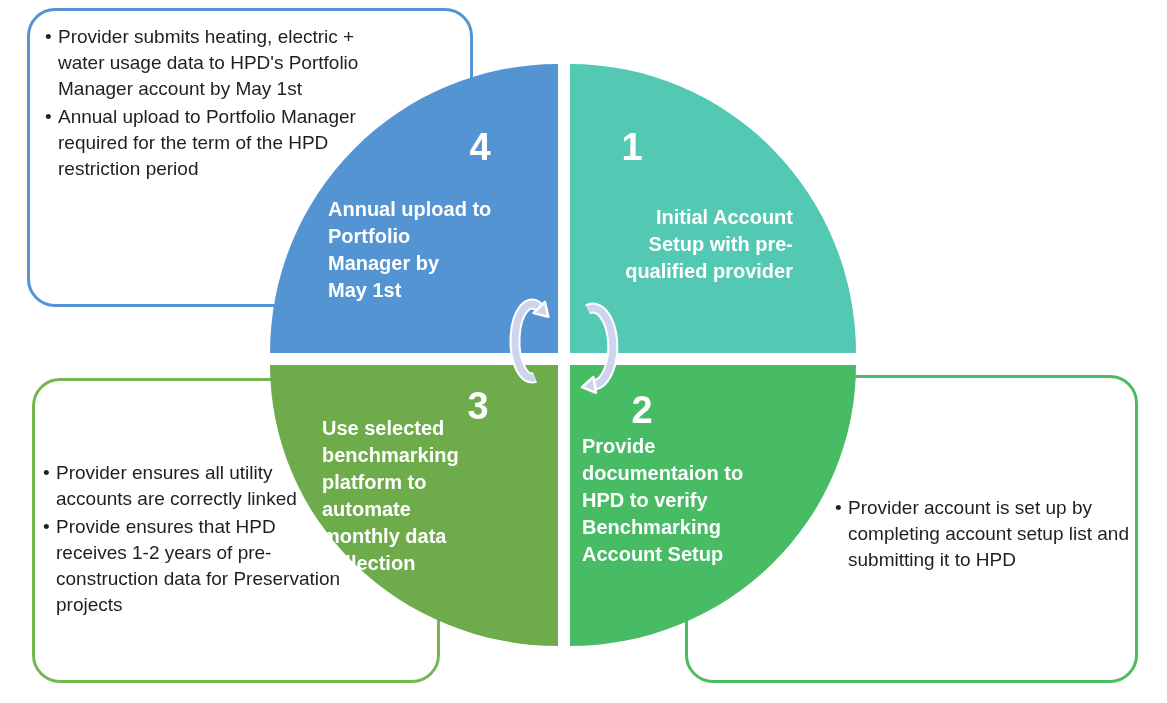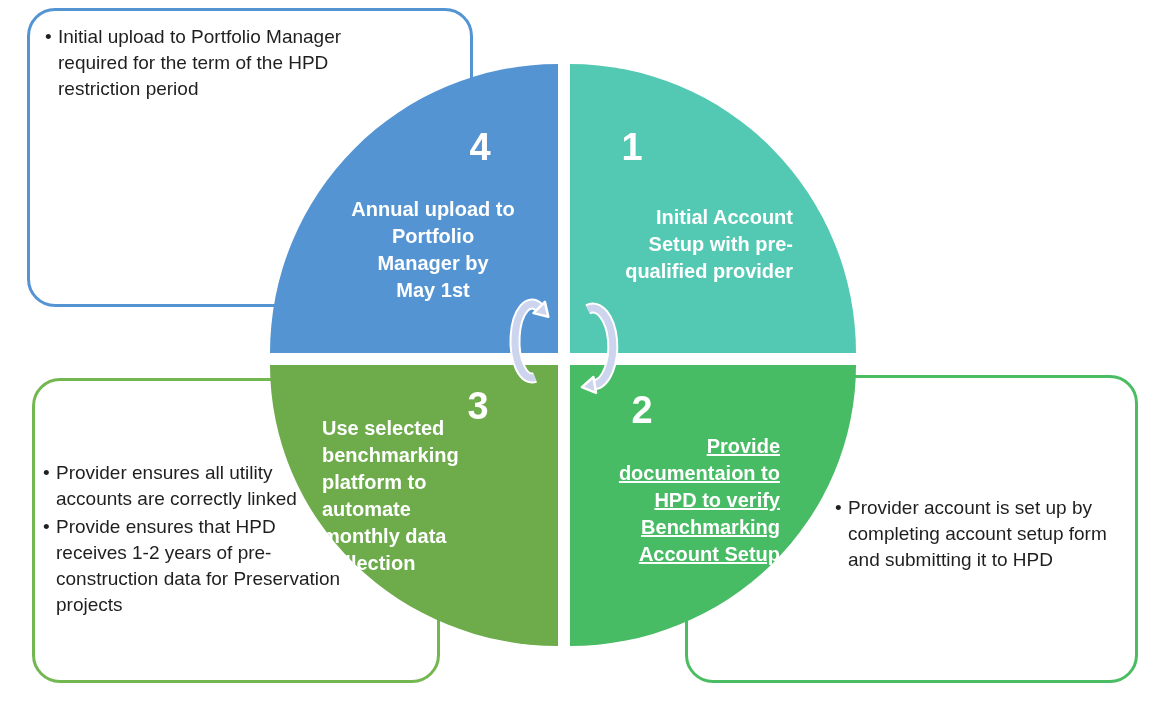--- a/index.html
+++ b/index.html
@@ -33,50 +33,51 @@
 
   .num { position:absolute; color:#fff; font-weight:bold; font-size:38px; line-height:1;
          width:40px; text-align:center; }
   .q4 .num { left:190px; top:64px; }
   .q1 .num { left:42px;  top:64px; }
   .q3 .num { left:188px; top:22px; }
   .q2 .num { left:52px;  top:26px; }
 
   .qlabel { position:absolute; color:#fff; font-weight:bold; font-size:20px; line-height:27px;
             white-space:pre-line; }
-  .q4 .qlabel { right:20px; top:132px; width:210px; text-align:center; }
+  .q4 .qlabel { right:20px; top:132px; width:210px; text-align:left; }
   .q1 .qlabel { left:18px;  top:140px; width:205px; text-align:right; }
   .q3 .qlabel { right:16px; top:50px;  width:220px; text-align:left; }
-  .q2 .qlabel { left:0;  top:68px;  width:210px; text-align:right;text-decoration:underline; }
+  .q2 .qlabel { left:12px;  top:68px;  width:210px; text-align:left; }
 
   
   .center-icon { position:absolute; left:505px; top:296px; width:115px; height:100px; }
 </style>
 </head>
 <body>
 
 <div class="canvas">
 
   <div class="callout co-tl" style="border-color: rgb(84, 148, 211);">
     <ul class="bullets">
-      <li>Initial upload to Portfolio Manager required for the term of the HPD restriction period</li>
+      <li>Provider submits heating, electric + water usage data to HPD's Portfolio Manager account by May 1st</li>
+      <li>Annual upload to Portfolio Manager required for the term of the HPD restriction period</li>
     </ul>
   </div>
 
 
   <div class="callout co-bl" style="border-color: rgb(115, 183, 81);">
     <ul class="bullets">
       <li>Provider ensures all utility accounts are correctly linked</li>
       <li>Provide ensures that HPD receives 1-2 years of pre-construction data for Preservation projects</li>
     </ul>
   </div>
 
   <div class="callout co-br" style="border-color: rgb(74, 189, 98);">
     <ul class="bullets">
-      <li>Provider account is set up by completing account setup form and submitting it to HPD</li>
+      <li>Provider account is set up by completing account setup list and submitting it to HPD</li>
     </ul>
   </div>
 
   <div class="quad q4" style="background: rgb(84, 148, 210);">
     <div class="num">4</div>
     <div class="qlabel">Annual upload to
 Portfolio
 Manager by
 May 1st</div>
   </div>

